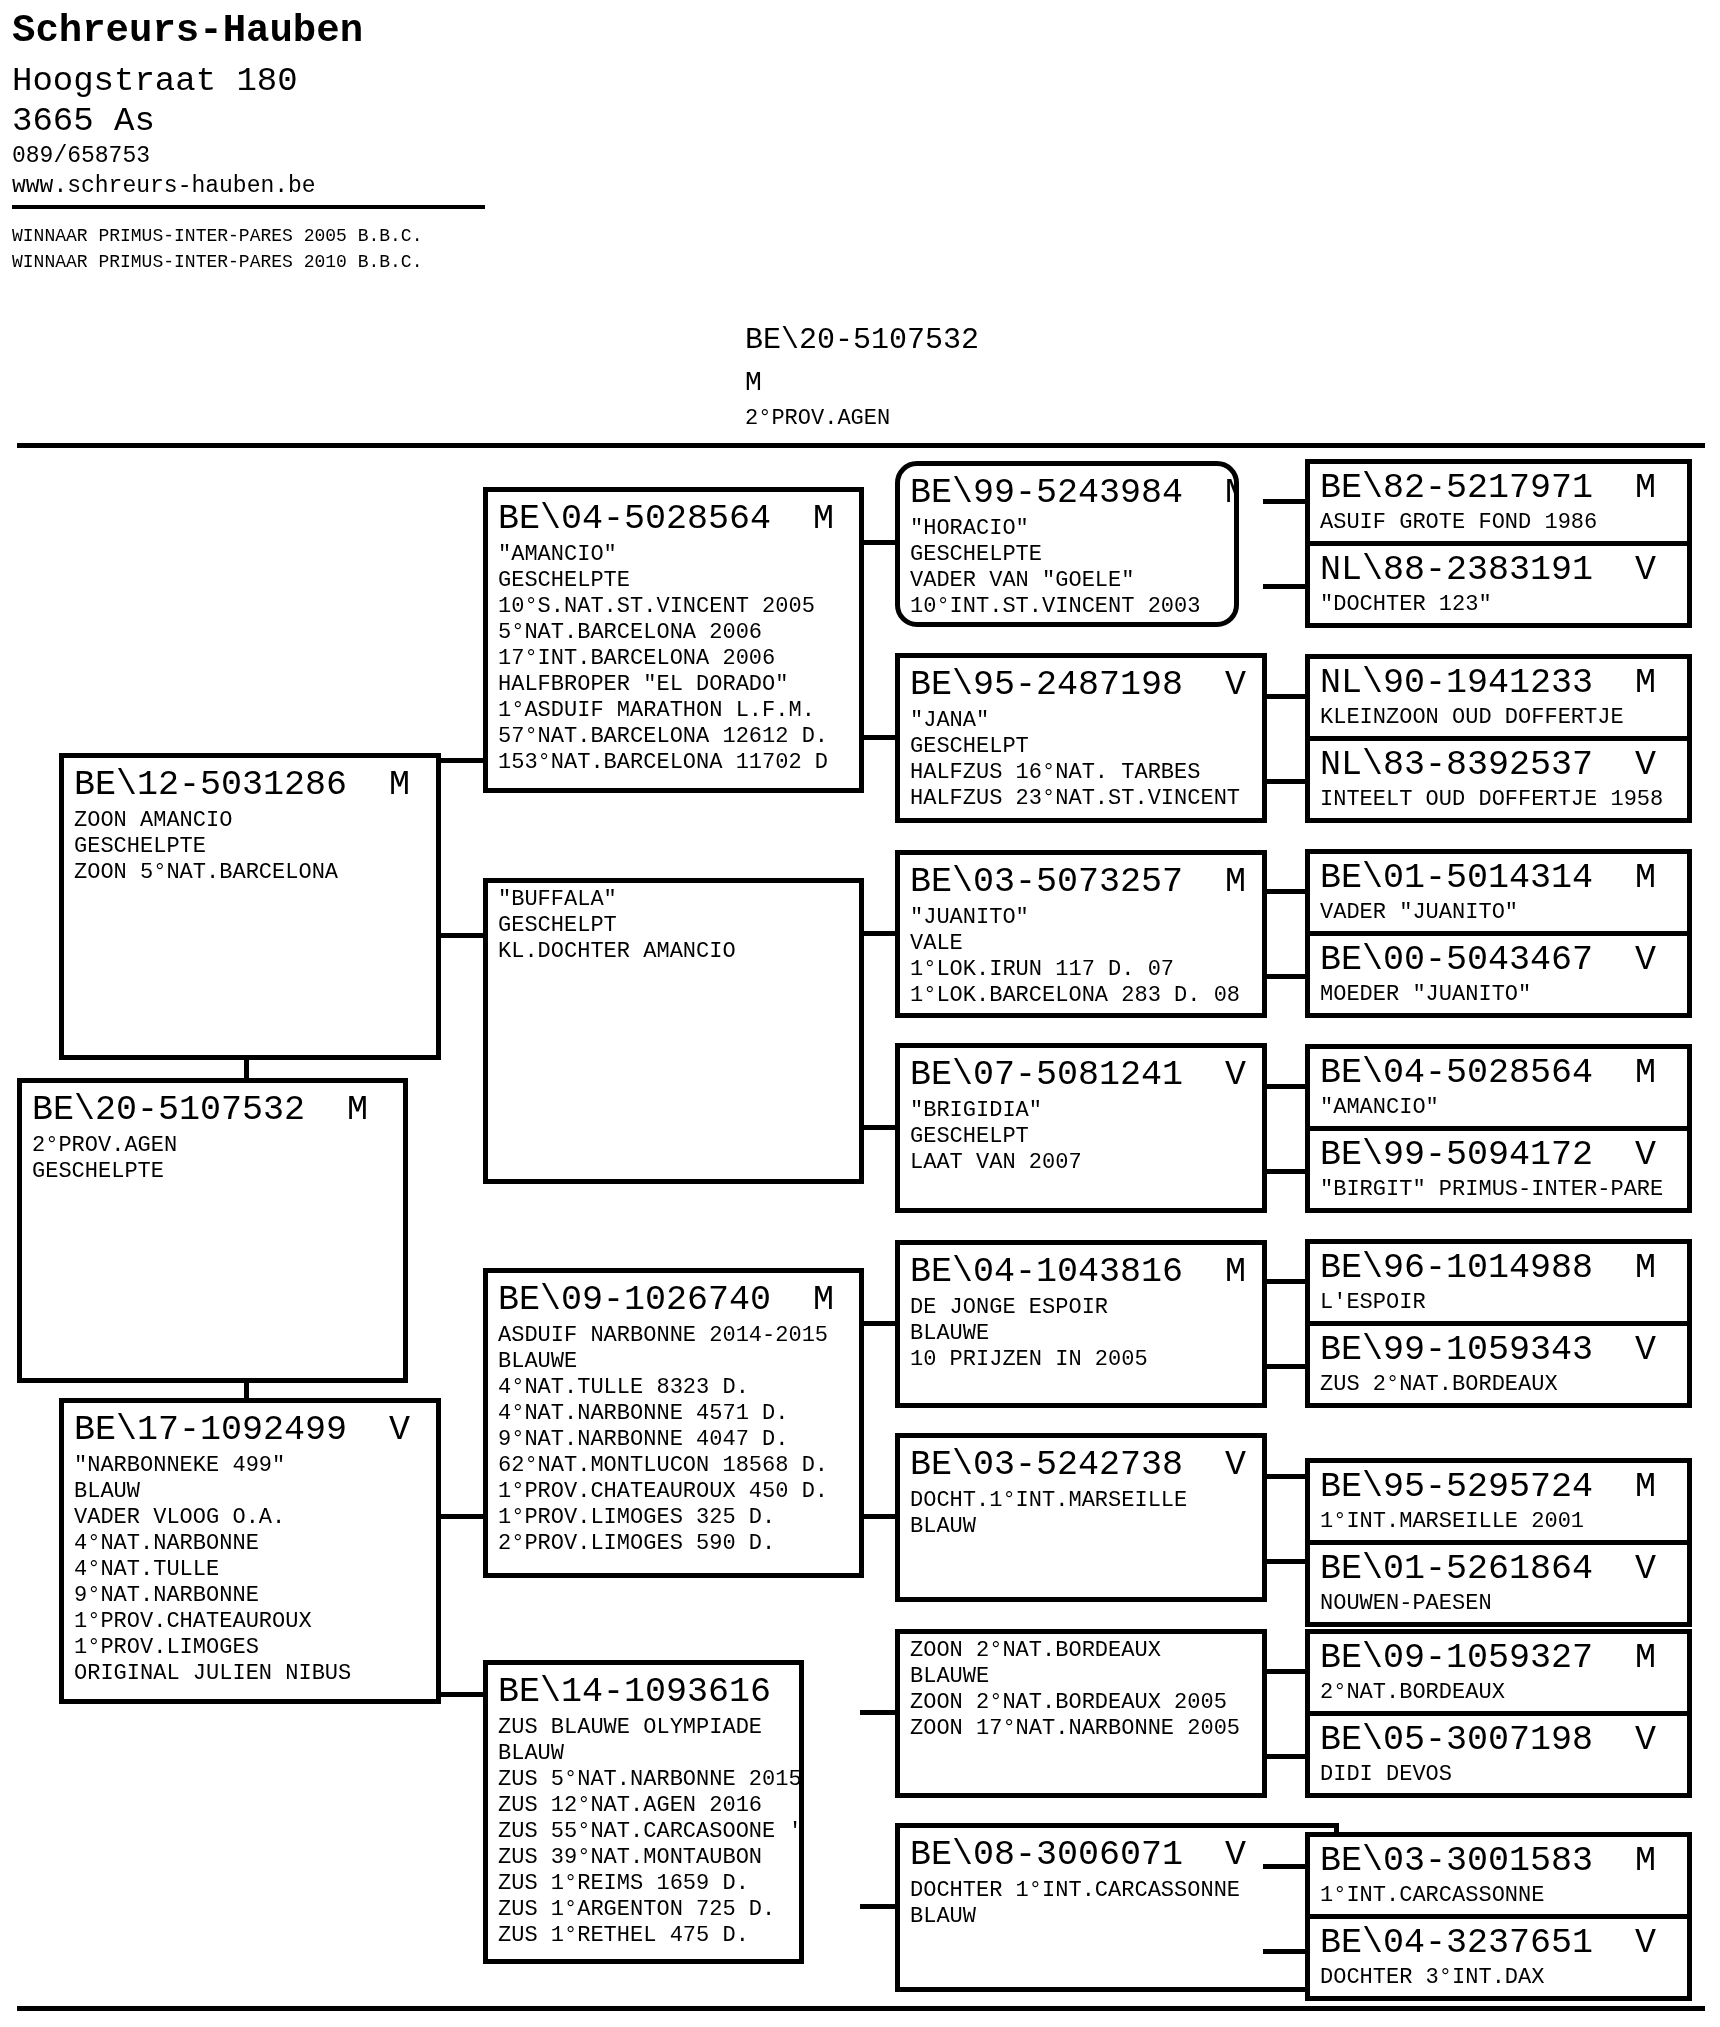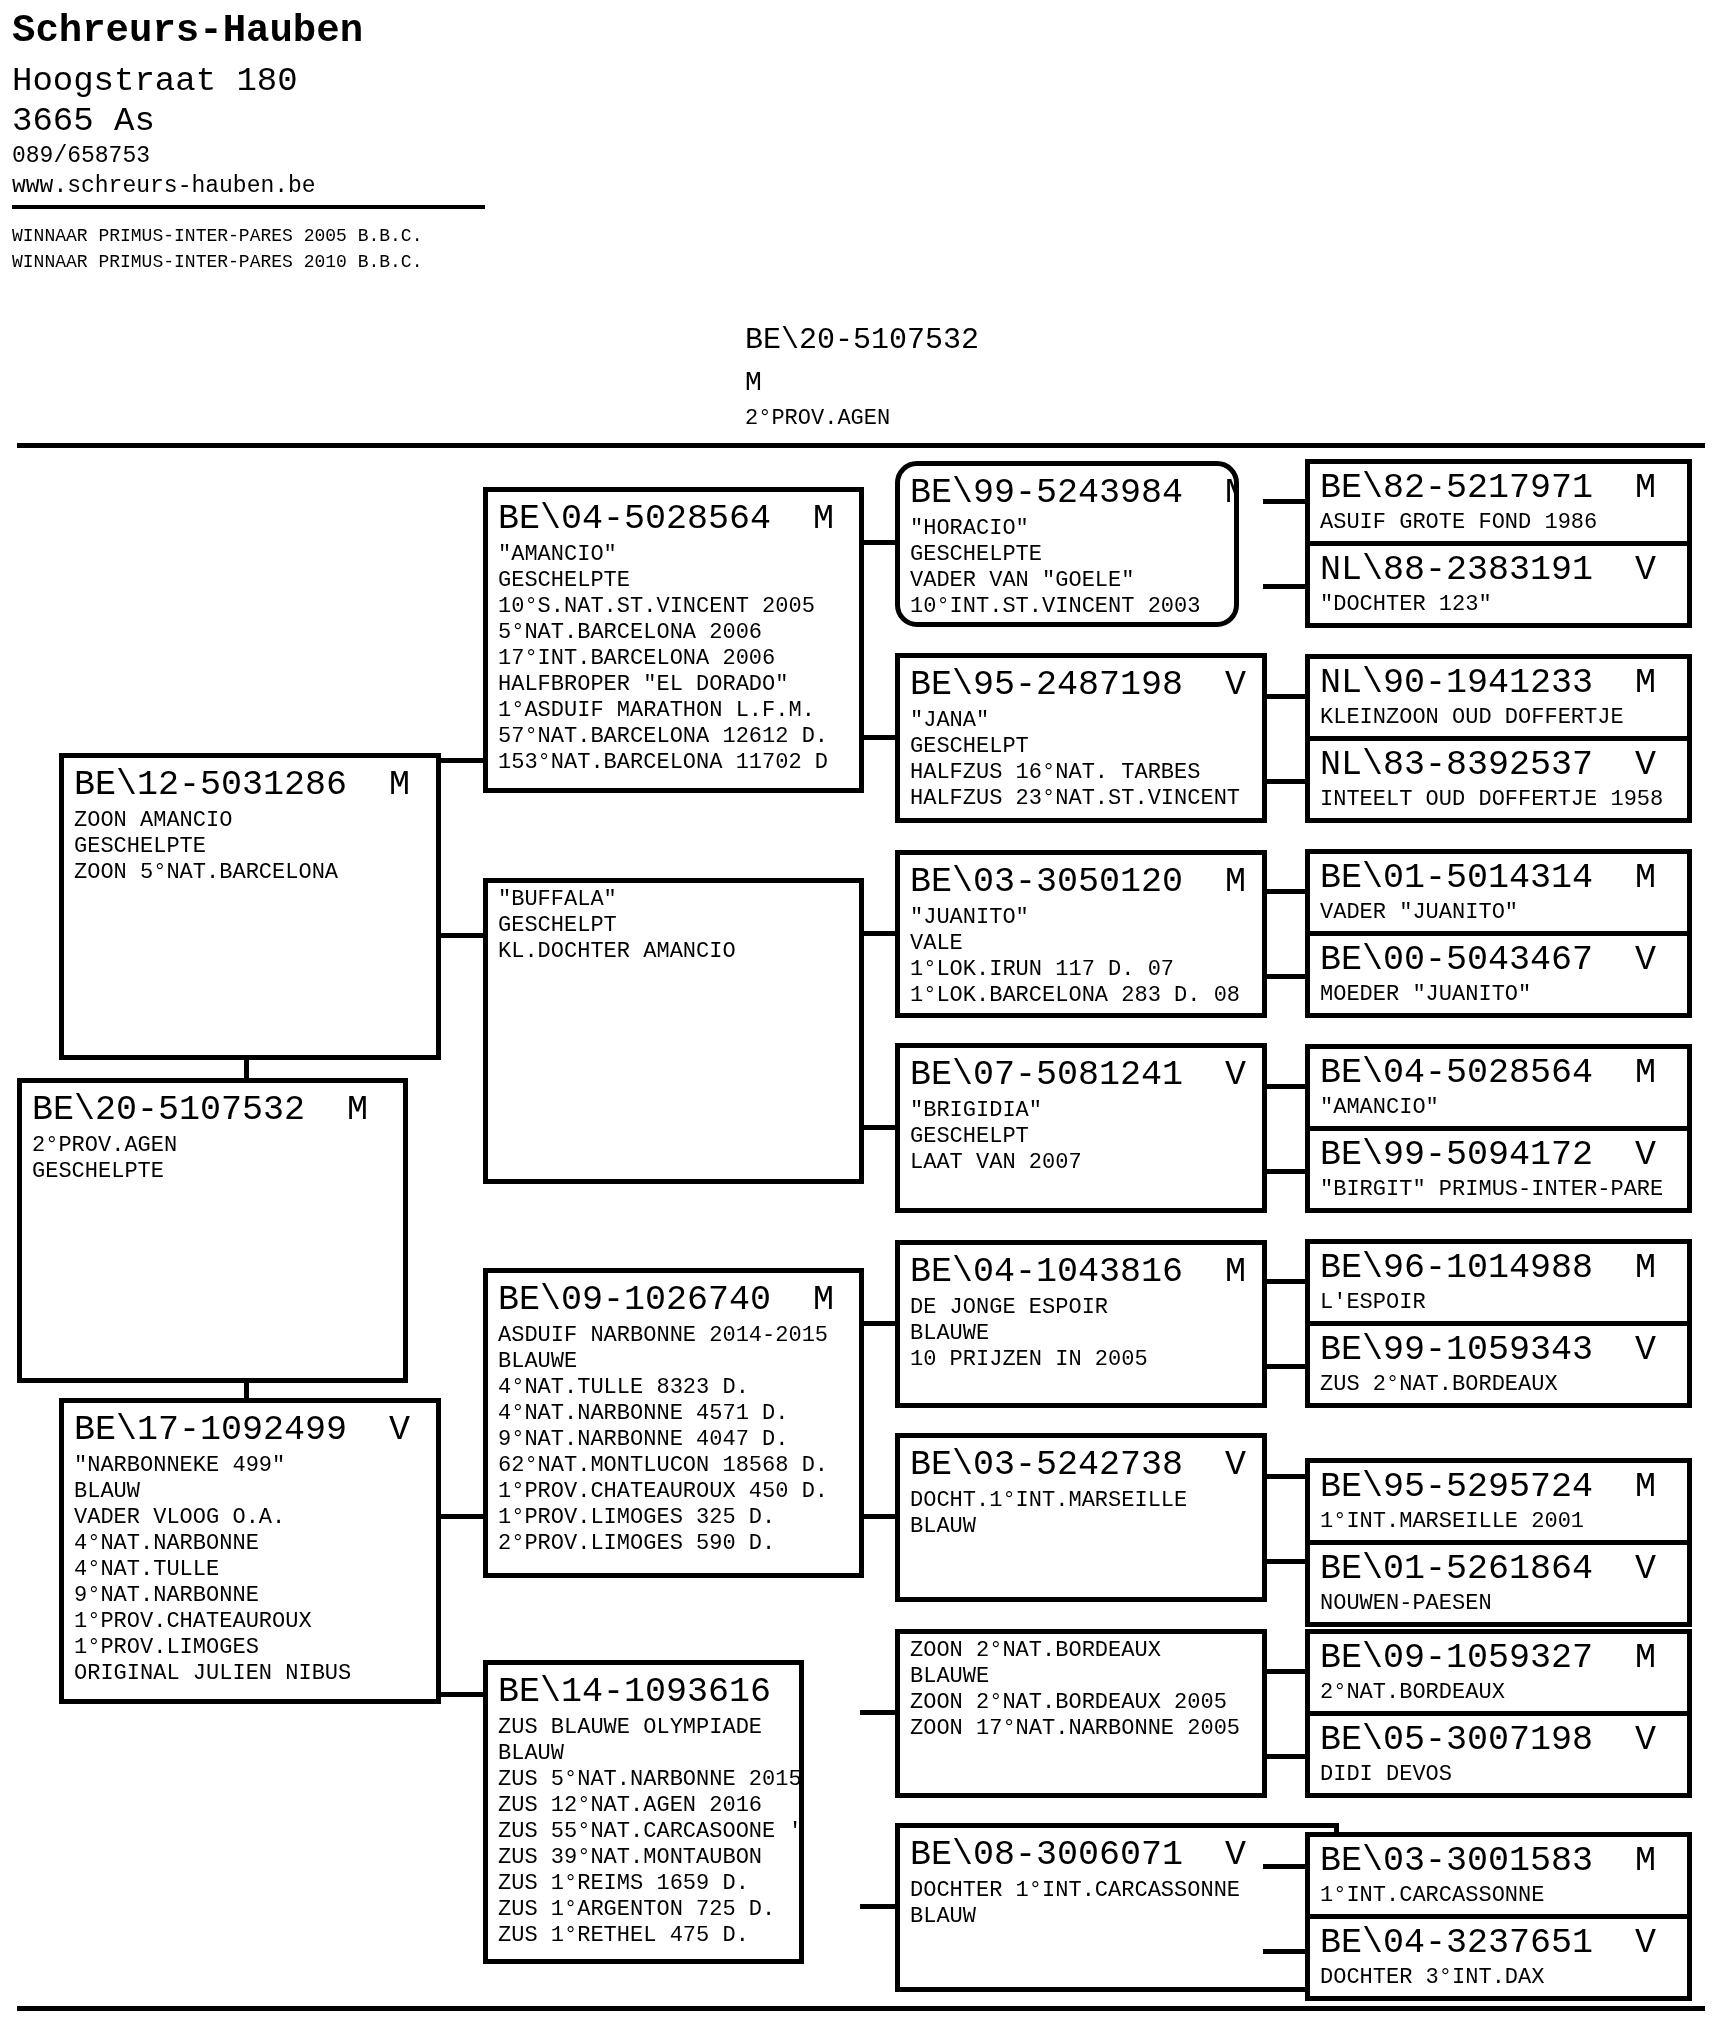--- a/index.html
+++ b/index.html
@@ -149,21 +149,21 @@
   <div class="box" style="left:895px; top:653px; width:372px; height:170px;">
     <div class="ring">BE\95-2487198  V</div>
     <div>
         <div class="bl">"JANA"</div>
         <div class="bl">GESCHELPT</div>
         <div class="bl">HALFZUS 16°NAT. TARBES</div>
         <div class="bl">HALFZUS 23°NAT.ST.VINCENT</div>
       </div>
   </div>
   <div class="box" style="left:895px; top:850px; width:372px; height:168px;">
-    <div class="ring">BE\03-3050120  M</div>
+    <div class="ring">BE\03-5073257  M</div>
     <div>
         <div class="bl">"JUANITO"</div>
         <div class="bl">VALE</div>
         <div class="bl">1°LOK.IRUN 117 D. 07</div>
         <div class="bl">1°LOK.BARCELONA 283 D. 08</div>
       </div>
   </div>
   <div class="box" style="left:895px; top:1043px; width:372px; height:170px;">
     <div class="ring">BE\07-5081241  V</div>
     <div>

